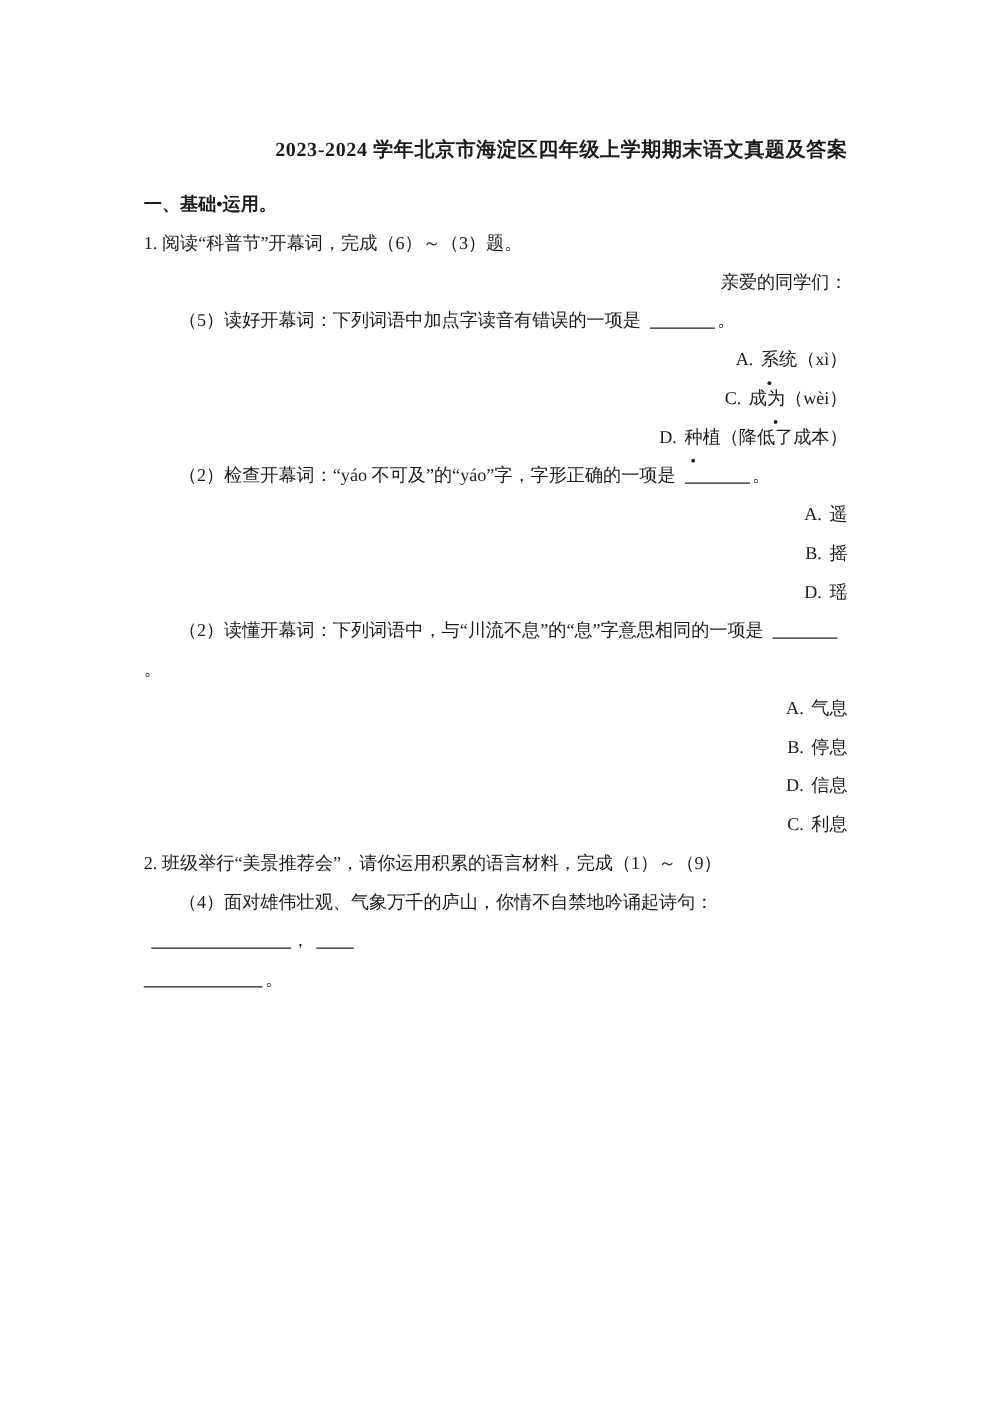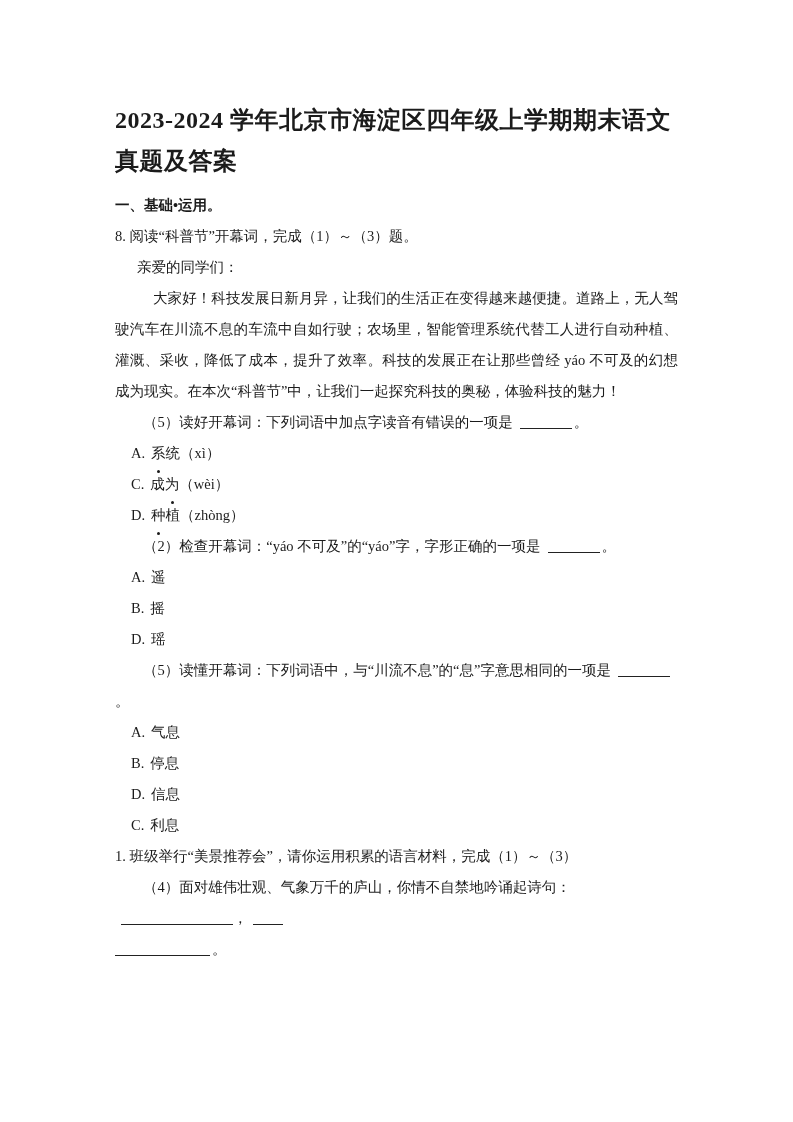--- a/index.html
+++ b/index.html
@@ -9,42 +9,42 @@
     width: 793px;
     height: 1122px;
     background: #ffffff;
     padding: 100px 115px 0 115px;
     font-family: "Liberation Serif", "DejaVu Serif", serif;
     font-size: 14.5px;
     color: #1b1b1b;
     overflow: hidden;
   }
   .doc-title {
-    font-size: 24px;
+    font-size: 16px;
     font-weight: bold;
-    text-align: left;
+    text-align: right;
     line-height: 41px;
     margin-bottom: 8px;
     letter-spacing: 0.5px;
   }
   .line { line-height: 31px; }
   .heading { font-weight: bold; }
-  .salutation { padding-left: 22px; }
+  .salutation { padding-left: 22px; text-align: right; }
   .para {
     line-height: 31px;
     text-align: justify;
     text-indent: 38px;
   }
   .substem { text-indent: 28px; }
   .substem-para {
     line-height: 31px;
     text-align: justify;
     text-indent: 28px;
   }
-  .opt { padding-left: 16px; }
+  .opt { padding-left: 16px; text-align: right; }
   .opt-letter { margin-right: 6px; }
   .blank {
     display: inline-block;
     border-bottom: 1.3px solid #222;
     height: 14px;
     vertical-align: -2px;
   }
   .blank-answer { width: 52px; margin-left: 7px; margin-right: 2px; }
   .blank-md    { width: 112px; margin-left: 6px; }
   .blank-tail  { width: 30px;  margin-left: 5px; }
@@ -64,54 +64,53 @@
 </style>
 </head>
 <body>
 
 <div class="page">
 
   <h1 class="doc-title">2023-2024 学年北京市海淀区四年级上学期期末语文真题及答案</h1>
 
   <div class="line heading">一、基础•运用。</div>
 
-  <div class="line">8. 阅读“科普节”开幕词，完成（1）～（3）题。</div>
+  <div class="line">1. 阅读“科普节”开幕词，完成（6）～（3）题。</div>
 
   <div class="line salutation">亲爱的同学们：</div>
 
-  <div class="para">大家好！科技发展日新月异，让我们的生活正在变得越来越便捷。道路上，无人驾驶汽车在川流不息的车流中自如行驶；农场里，智能管理系统代替工人进行自动种植、灌溉、采收，降低了成本，提升了效率。科技的发展正在让那些曾经 yáo 不可及的幻想成为现实。在本次“科普节”中，让我们一起探究科技的奥秘，体验科技的魅力！</div>
 
   <div class="line substem"><span>（5）读好开幕词：下列词语中加点字读音有错误的一项是</span><span class="blank blank-answer"></span><span>。</span></div>
 
   <div class="line opt"><span class="opt-letter">A.</span><span></span><span class="dot-under">系</span><span>统（xì）</span></div>
 
 
   <div class="line opt"><span class="opt-letter">C.</span><span>成</span><span class="dot-under">为</span><span>（wèi）</span></div>
 
-  <div class="line opt"><span class="opt-letter">D.</span><span></span><span class="dot-under">种</span><span>植（zhòng）</span></div>
+  <div class="line opt"><span class="opt-letter">D.</span><span></span><span class="dot-under">种</span><span>植（降低了成本）</span></div>
 
   <div class="line substem"><span>（2）检查开幕词：“yáo 不可及”的“yáo”字，字形正确的一项是</span><span class="blank blank-answer"></span><span>。</span></div>
 
   <div class="line opt"><span class="opt-letter">A.</span><span>遥</span></div>
 
   <div class="line opt"><span class="opt-letter">B.</span><span>摇</span></div>
 
 
   <div class="line opt"><span class="opt-letter">D.</span><span>瑶</span></div>
 
-  <div class="line substem"><span>（5）读懂开幕词：下列词语中，与“川流不息”的“息”字意思相同的一项是</span><span class="blank blank-answer"></span><span>。</span></div>
+  <div class="line substem"><span>（2）读懂开幕词：下列词语中，与“川流不息”的“息”字意思相同的一项是</span><span class="blank blank-answer"></span><span>。</span></div>
 
   <div class="line opt"><span class="opt-letter">A.</span><span>气息</span></div>
 
   <div class="line opt"><span class="opt-letter">B.</span><span>停息</span></div>
 
   <div class="line opt"><span class="opt-letter">D.</span><span>信息</span></div>
 
   <div class="line opt"><span class="opt-letter">C.</span><span>利息</span></div>
 
-  <div class="line">1. 班级举行“美景推荐会”，请你运用积累的语言材料，完成（1）～（3）</div>
+  <div class="line">2. 班级举行“美景推荐会”，请你运用积累的语言材料，完成（1）～（9）</div>
 
   <div class="line substem"><span>（4）面对雄伟壮观、气象万千的庐山，你情不自禁地吟诵起诗句：</span><span class="blank blank-md"></span><span>，</span><span class="blank blank-tail"></span></div>
 
   <div class="line"><span class="blank blank-l2"></span><span>。</span></div>
 
 
 </div>
 
 </body></html>

